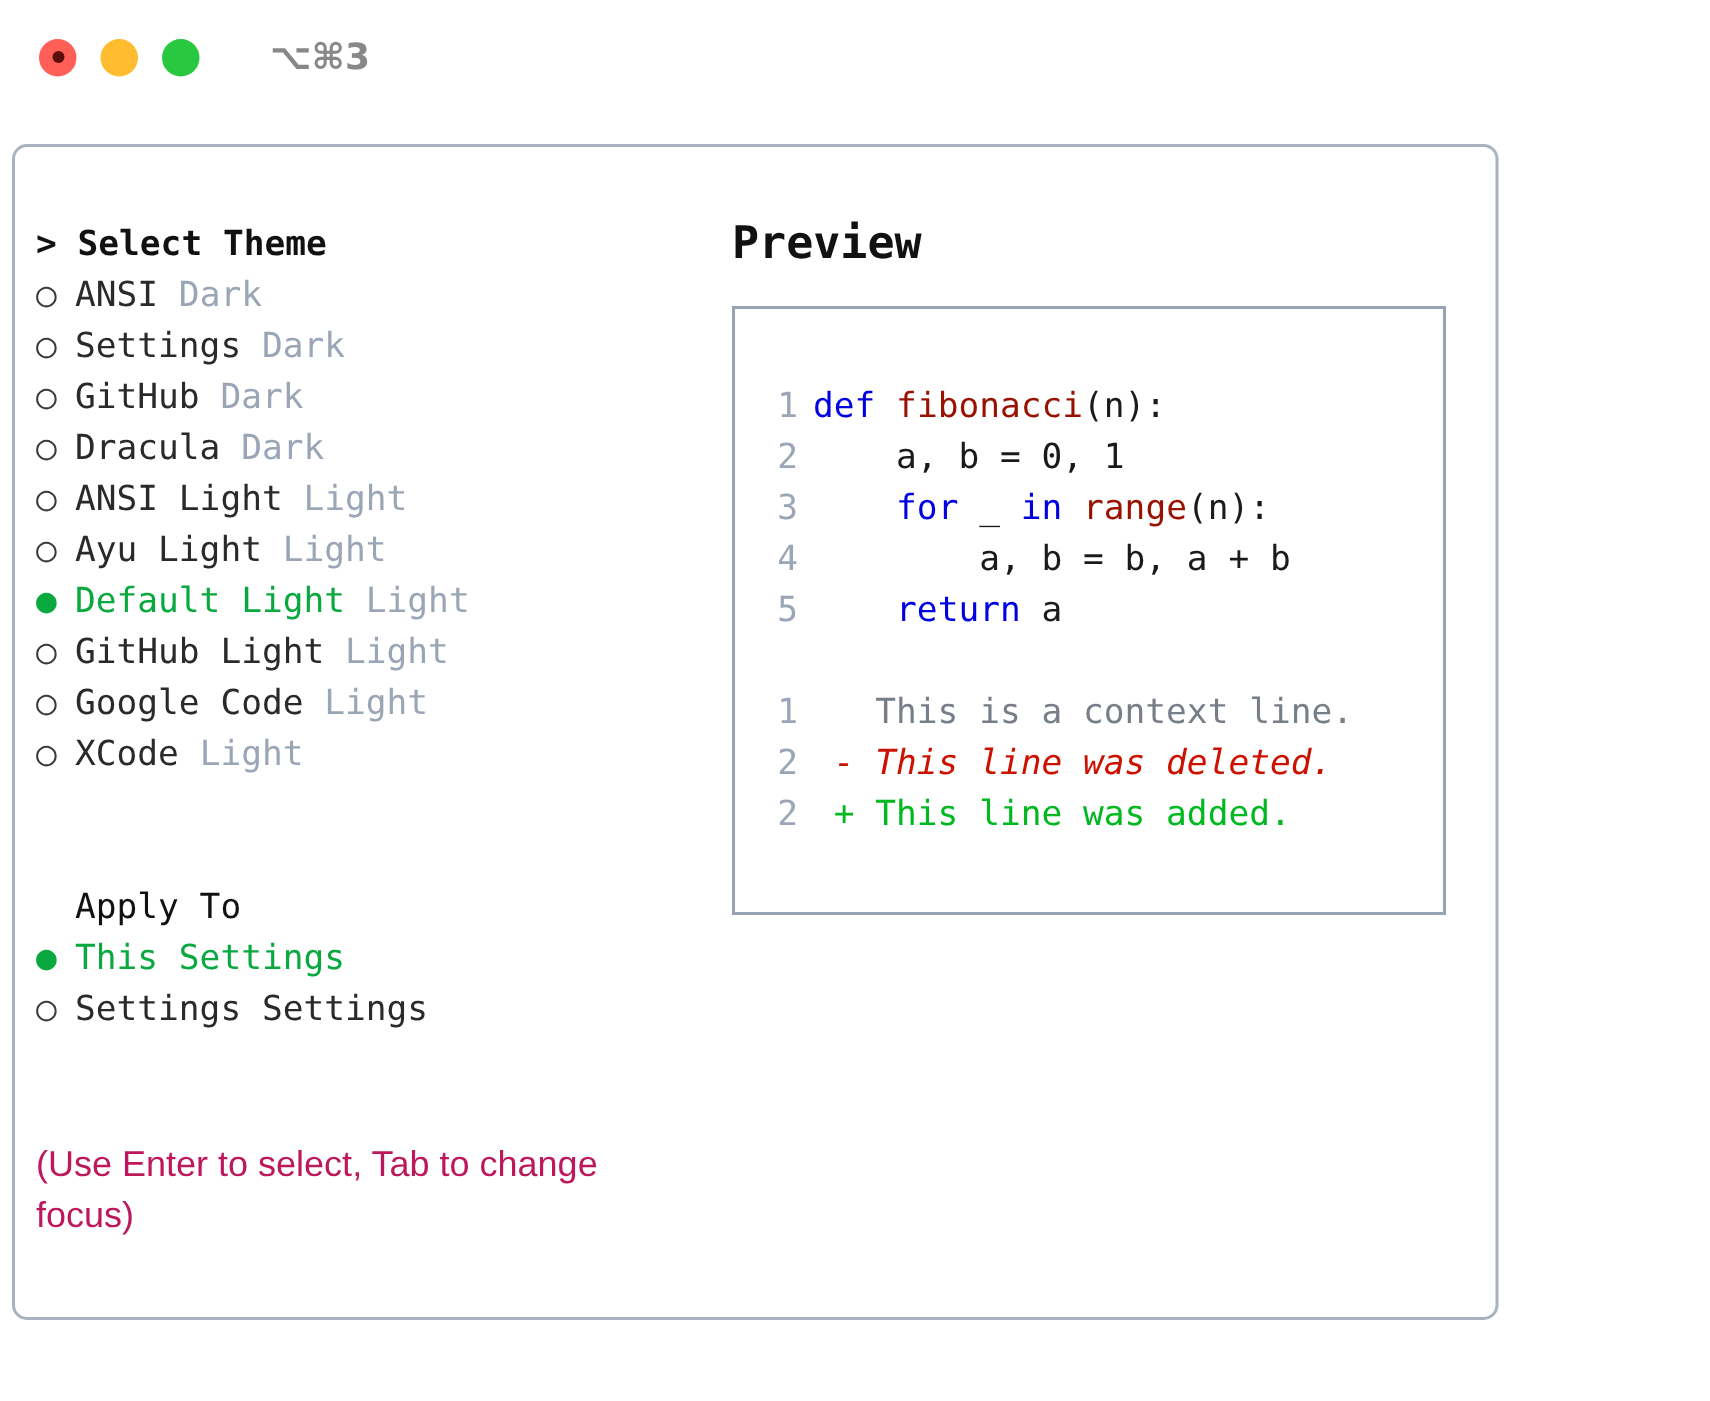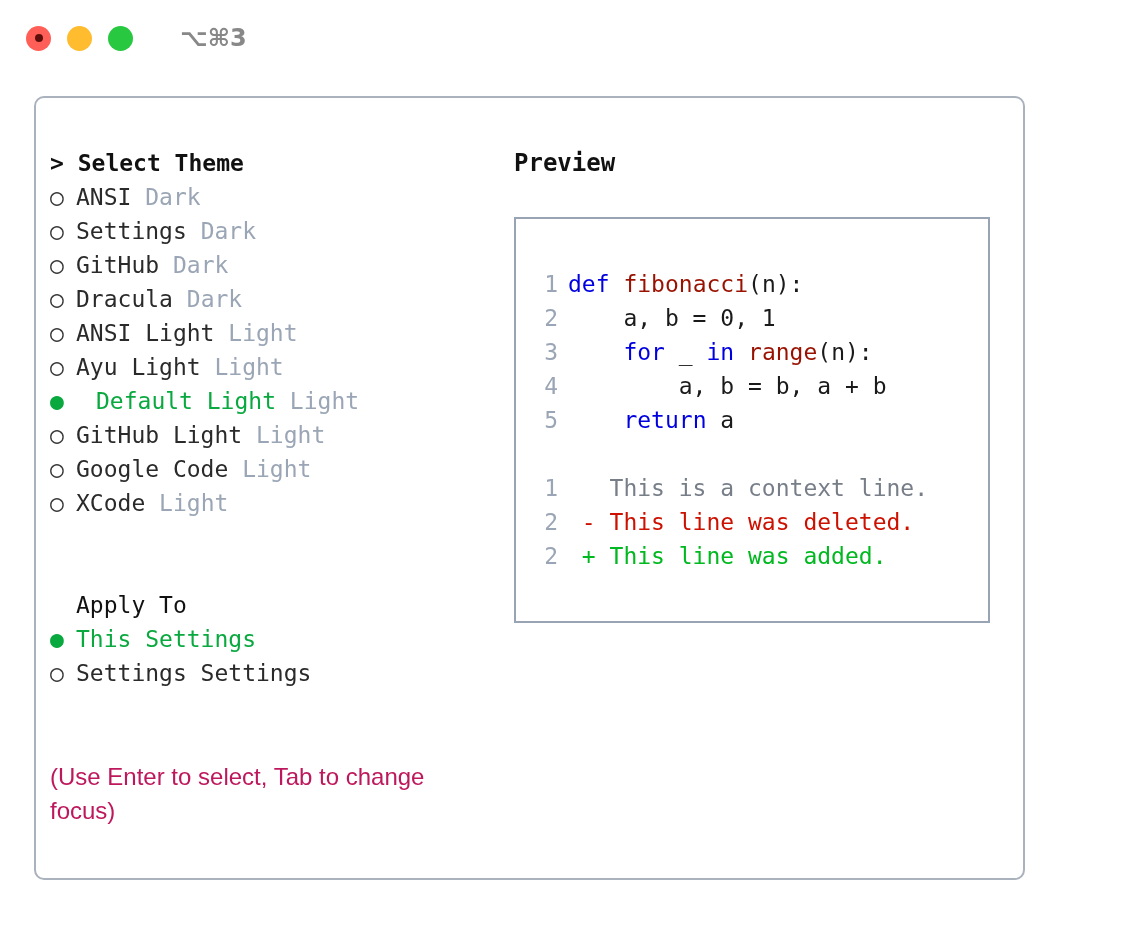--- a/index.html
+++ b/index.html
@@ -64,21 +64,21 @@
     font-size: 24px;
     font-weight: bold;
     letter-spacing: 0px;
     font-family: "DejaVu Sans", "Liberation Sans", sans-serif;
     white-space: pre;
   }
 
   
   #main-panel {
     position: absolute;
-    left: 34px;
+    left: 8px;
     top: 96px;
     width: 991px;
     height: 784px;
     box-sizing: border-box;
     border: 2px solid #aab2bd;
     border-radius: 10px;
     background: #ffffff;
   }
 
   #panel-inner {
@@ -112,21 +112,21 @@
     display: block;
     white-space: pre;
   }
   .marker {
     display: inline-block;
     width: 26px;
   }
   .marker.filled { color: #09a93f; }
   .marker.hollow { color: #3b3b3b; }
   .theme-name { color: #2a2a2a; }
-  .theme-row.selected .theme-name { color: #09a93f; margin-left: 20px; }
+  .theme-row.selected .theme-name { color: #09a93f; }
   .theme-kind { color: #9aa5b5; }
   .theme-row.selected .theme-kind { color: #9aa5b5; }
 
   #apply-section {
     position: absolute;
     left: 14px;
     top: 490px;
     width: 440px;
   }
   #apply-title {
@@ -150,27 +150,27 @@
 
   
   #preview-column {
     position: absolute;
     left: 478px;
     top: 48px;
     width: 490px;
   }
   #preview-header {
     font-family: "DejaVu Sans Mono", "Liberation Mono", monospace;
-    font-size: 24px;
+    font-size: 30px;
     font-weight: bold;
     color: #111111;
     line-height: 34px;
   }
   #preview-box {
-    margin-top: 37px;
+    margin-top: 24px;
     width: 476px;
     height: 406px;
     box-sizing: border-box;
     border: 2px solid #98a3b3;
     background: #ffffff;
     position: relative;
     padding-left: 36px;
   }
   #code-area {
     position: absolute;
@@ -191,21 +191,21 @@
     text-align: right;
     color: #9aa5b5;
     margin-right: 10px;
   }
   .kw    { color: #0000e0; }
   .fn    { color: #991100; }
   .plain { color: #1a1a1a; }
 
   .diff-gap { height: 34px; }
   .diff-context { color: #777e88; }
-  .diff-del { color: #cc1100; }
+  .diff-del { color: #cc1100; font-style: italic; }
   .diff-add { color: #00b81f; }
 </style>
 </head>
 <body>
 
 <div id="app-window">
 
   <div id="titlebar">
     <div class="traffic-lights">
       <span class="light red"></span>

